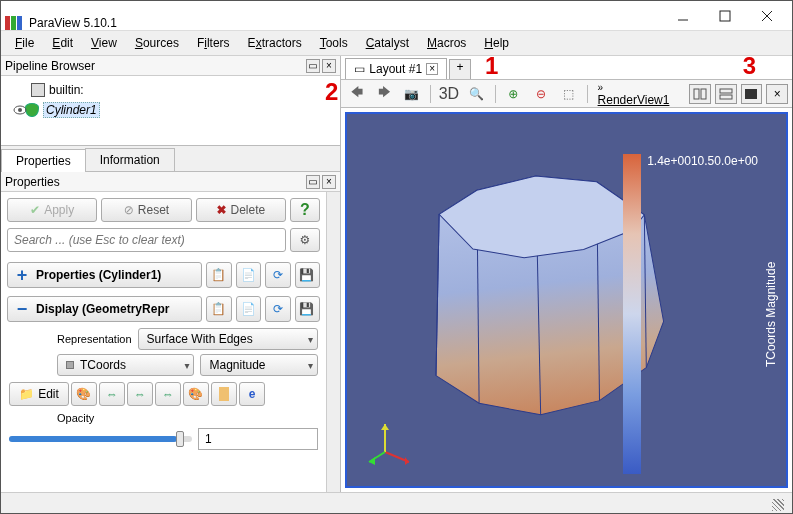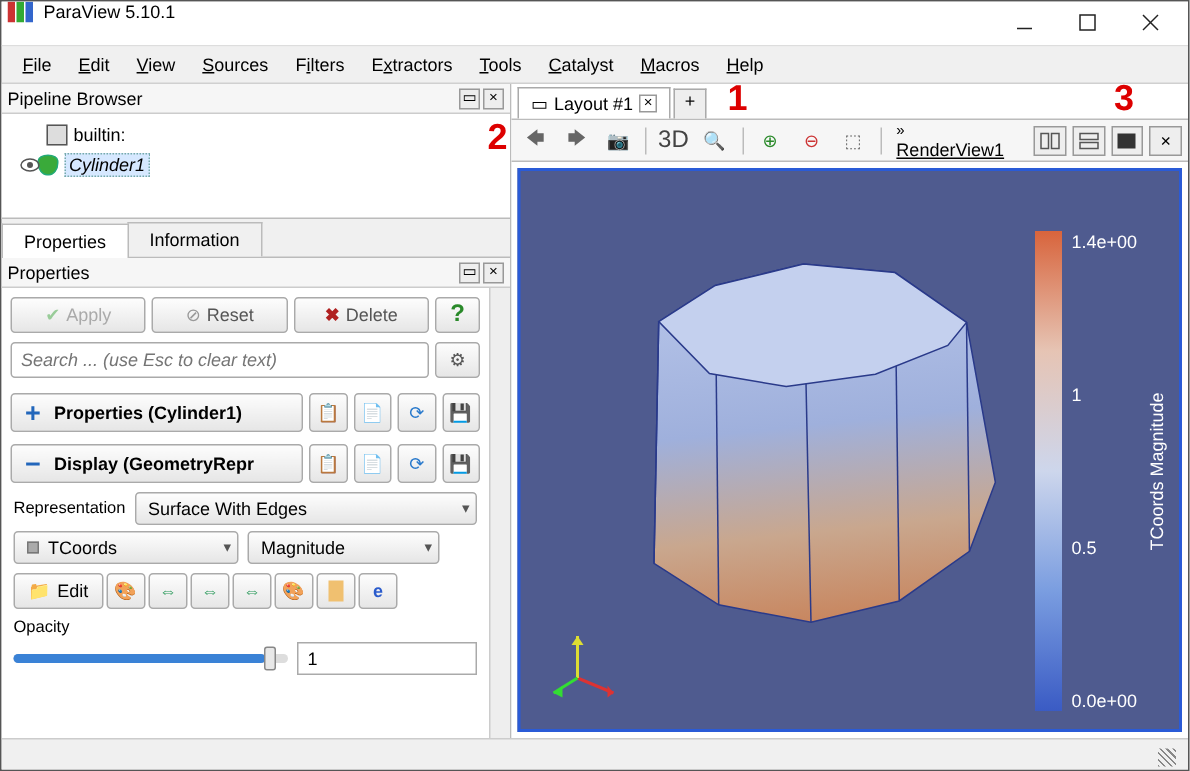--- a/index.html
+++ b/index.html
@@ -1,19 +1,19 @@
 <!DOCTYPE html>
 <html><head>
 <meta charset="utf-8">
 <style>
   * { box-sizing: border-box; margin: 0; padding: 0; font-family: "Segoe UI", Tahoma, sans-serif; font-size: 12px; }
   body { background: #f0f0f0; width: 793px; height: 514px; overflow: hidden; border: 1px solid #555; }
   
   
-  .titlebar { height: 30px; background: #fff; display: flex; align-items: flex-start; padding: 0 4px; border-bottom: 1px solid #ddd; }
+  .titlebar { height: 30px; background: #fff; display: flex; align-items: flex-end; padding: 0 4px; border-bottom: 1px solid #ddd; }
   .titlebar .logo { width: 18px; height: 14px; margin-right: 6px; }
   .titlebar .title { flex: 1; font-size: 12px; }
   .winbtn { width: 42px; height: 28px; display: flex; align-items: center; justify-content: center; }
   .winbtn svg { stroke: #222; stroke-width: 1; fill: none; }
   
   
   .menubar { height: 22px; background: #f0f0f0; display: flex; align-items: center; padding: 12px 6px; gap: 2px; border-bottom: 1px solid #d0d0d0; }
   .menubar .menuitem { padding: 2px 8px; }
   .menubar .menuitem .ul { text-decoration: underline; }
   
@@ -50,21 +50,21 @@
   .btn .q { color: #2a8a2a; font-weight: bold; font-size: 16px; }
   .search-row { display: flex; padding: 0 6px 6px; gap: 4px; }
   .search-row input { flex:1; height: 24px; border: 1px solid #aaa; border-radius: 3px; padding: 0 6px; font-style: italic; color: #0f172a; }
   
   .section-row { display: flex; align-items: center; padding: 4px 6px; gap: 4px; }
   .section-toggle { width: 200px; height: 26px; border: 1px solid #aaa; background: linear-gradient(#fdfdfd,#e6e6e6); border-radius: 3px; display: flex; align-items: center; padding: 0 6px; gap: 6px; font-weight: bold; }
   .section-toggle .sign { width: 16px; text-align: center; color: #2266bb; font-size: 18px; font-weight: bold; }
   .section-toggle.minus .sign { color: #2266bb; }
   .mini { width: 26px; height: 26px; border: 1px solid #aaa; background: linear-gradient(#fdfdfd,#e6e6e6); border-radius: 3px; display:flex; align-items:center; justify-content:center; }
   
-  .field-row { display: flex; align-items: center; padding: 2px 8px; gap: 6px; }
+  .field-row { display: flex; align-items: center; padding: 2px 8px; gap: 6px; margin-left: 48px; }
   .field-row label { font-size: 11px; }
   .combo { height: 22px; border: 1px solid #aaa; background: linear-gradient(#fdfdfd,#e6e6e6); border-radius: 3px; display: flex; align-items: center; padding: 0 4px 0 8px; flex: 1; }
   .combo .arrow { margin-left: auto; font-size: 10px; color: #555; }
   .subhead { font-size: 11px; font-weight: bold; padding: 6px 8px 2px; }
   
   .color-row .combo { flex: unset; }
   .icon-strip { display: flex; gap: 2px; padding: 4px 8px; }
   .icon-strip .mini { width: 26px; height: 24px; }
   
   .slider-row { display: flex; align-items:center; padding: 2px 8px 4px; gap: 6px; }
@@ -90,21 +90,21 @@
   
   .render-area { flex:1; margin: 4px; border: 2px solid #2a5bd7; background: #4f5b8f; position: relative; }
   
   
   .cyl { position:absolute; left: 60px; top: 20px; width: 270px; height: 300px; transform: rotate(-6deg); }
   .cyl svg { width: 100%; height: 100%; }
   
   
   .colorbar-wrap { position:absolute; right: 8px; top: 40px; bottom: 12px; display:flex; align-items:stretch; gap: 4px; }
   .colorbar { width: 18px; background: linear-gradient(to top, #3a5bc4, #7a9de0, #cdd6ec, #e6c4b4, #d8643c); }
-  .cb-ticks { display:flex; flex-direction:column; justify-content:space-between; color:#fff; font-size:11px; padding: 0 2px; }
+  .cb-ticks { display:flex; flex-direction:row; justify-content:space-between; color:#fff; font-size:11px; padding: 0 2px; }
   .cb-title { writing-mode: vertical-rl; transform: rotate(180deg); color: #fff; font-size: 12px; text-align:center; padding: 4px 0; }
   
   .axes { position:absolute; left: 18px; bottom: 14px; width: 60px; height: 60px; }
   
   .statusbar { height: 24px; background: #f0f0f0; border-top: 1px solid #ccc; display:flex; align-items:center; justify-content:flex-end; padding: 0 8px; }
   .grip { width:12px; height:12px; background: repeating-linear-gradient(45deg, #888 0 1px, transparent 1px 3px); }
   
   .scroll-track { width: 14px; background: #eee; border-left: 1px solid #ccc; }
 </style>
 </head>

